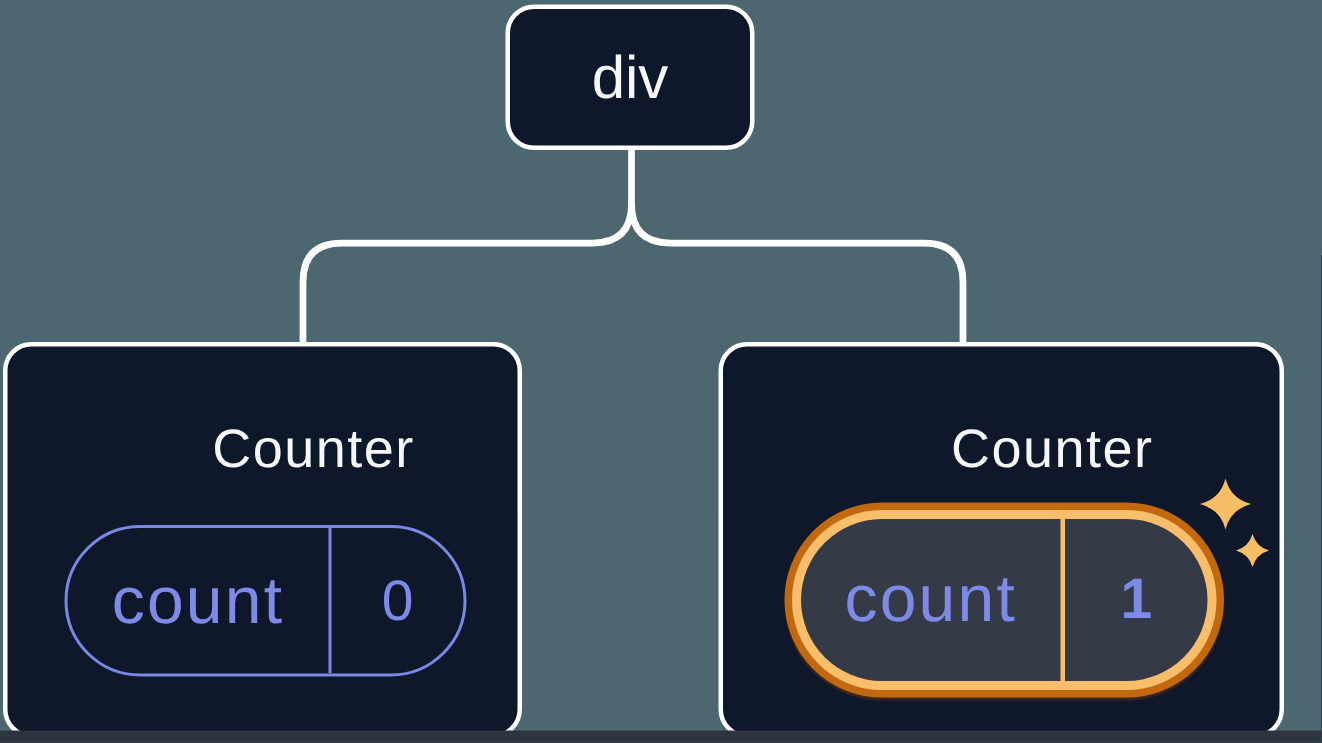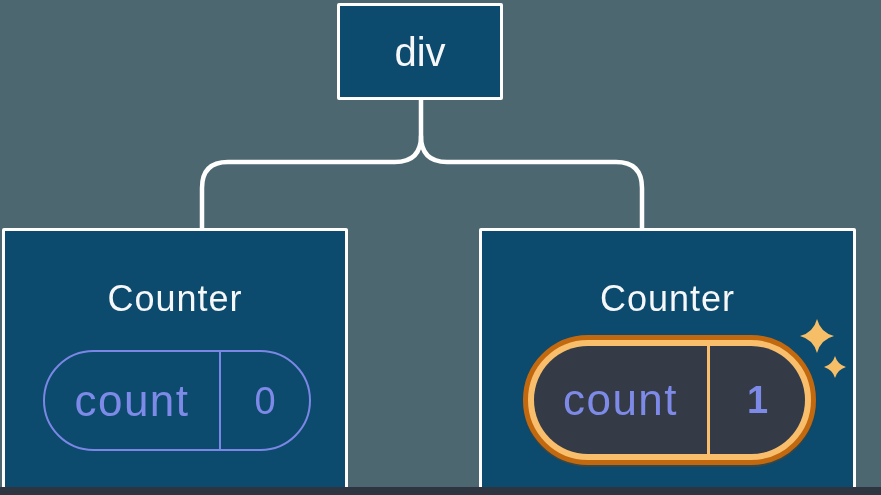--- a/index.html
+++ b/index.html
@@ -6,23 +6,23 @@
   .stage {
     position: relative;
     width: 881px;
     height: 495px;
     background: #4C6770;
     overflow: hidden;
     font-family: "Liberation Sans", sans-serif;
   }
   .node-box {
     position: absolute;
-    background: #0c4a6e;
+    background: #0f172a;
     border: 3.5px solid #FFFFFF;
-    border-radius: 2px;
+    border-radius: 19px;
     box-sizing: border-box;
   }
   .root-node {
     left: 337px; top: 3px;
     width: 166px; height: 97px;
     display: flex; align-items: center; justify-content: center;
     z-index: 2;
   }
   .root-label {
     color: #F6F7F9;
@@ -44,20 +44,21 @@
   .counter-title {
     position: absolute;
     top: 50px; left: 0;
     width: 100%;
     text-align: center;
     color: #F6F7F9;
     font-size: 36px;
     font-weight: 500;
     letter-spacing: 1px;
     line-height: 1;
+    padding-left: 34px;
   }
   .state-pill {
     box-sizing: border-box;
     display: flex;
     border-radius: 999px;
     overflow: hidden;
   }
   .counter-node.left .state-pill {
     position: absolute;
     left: 38px; top: 119px;

